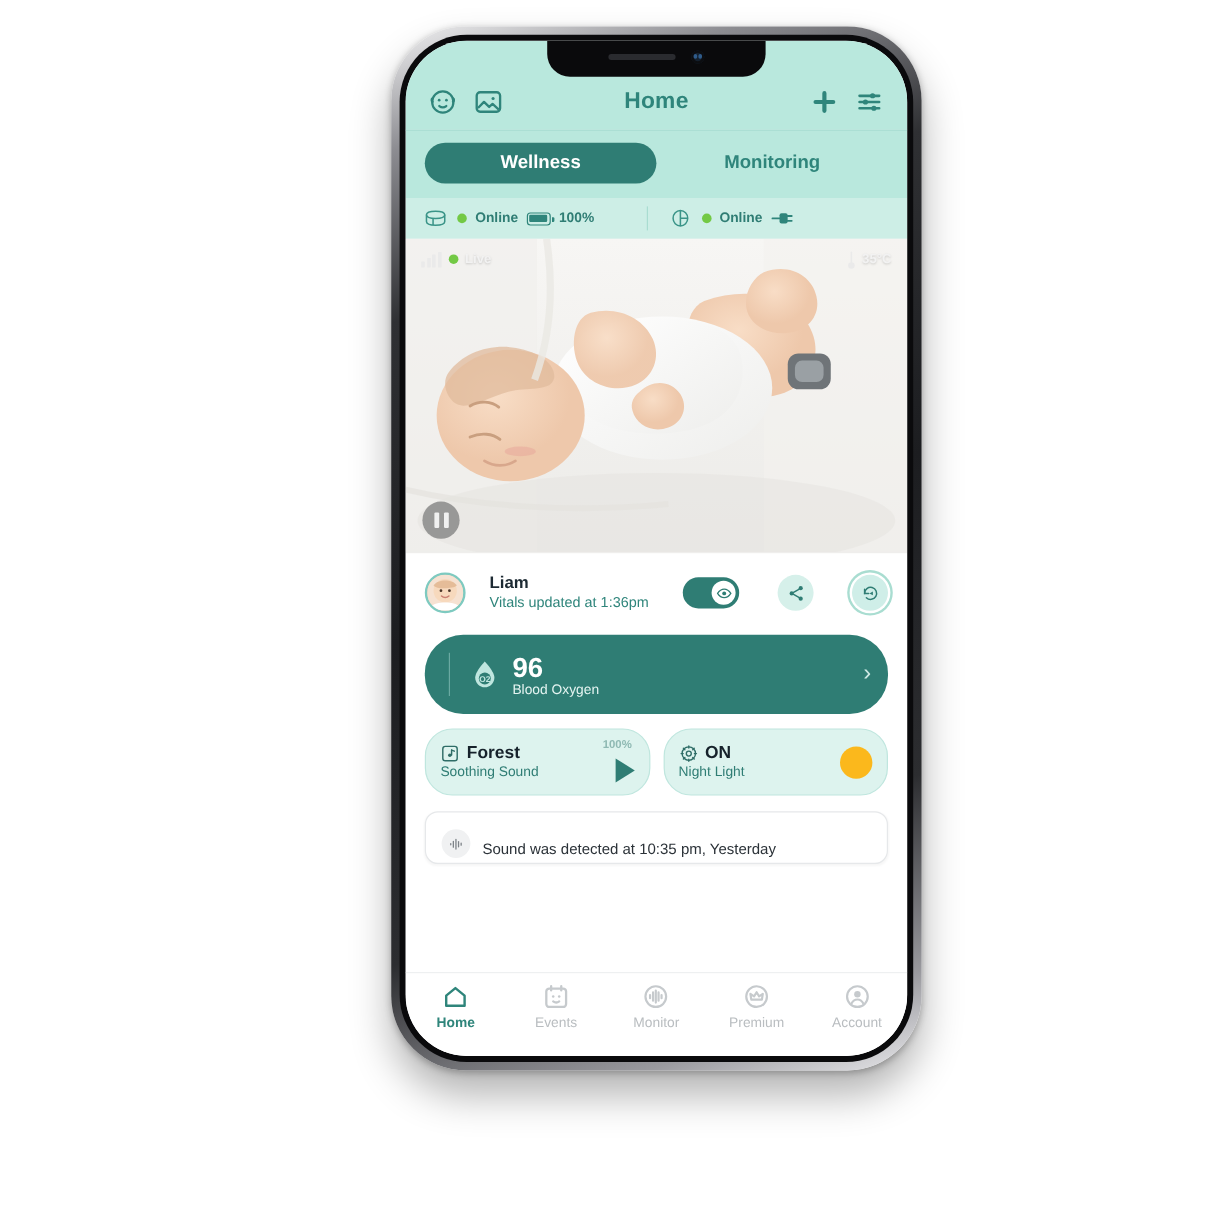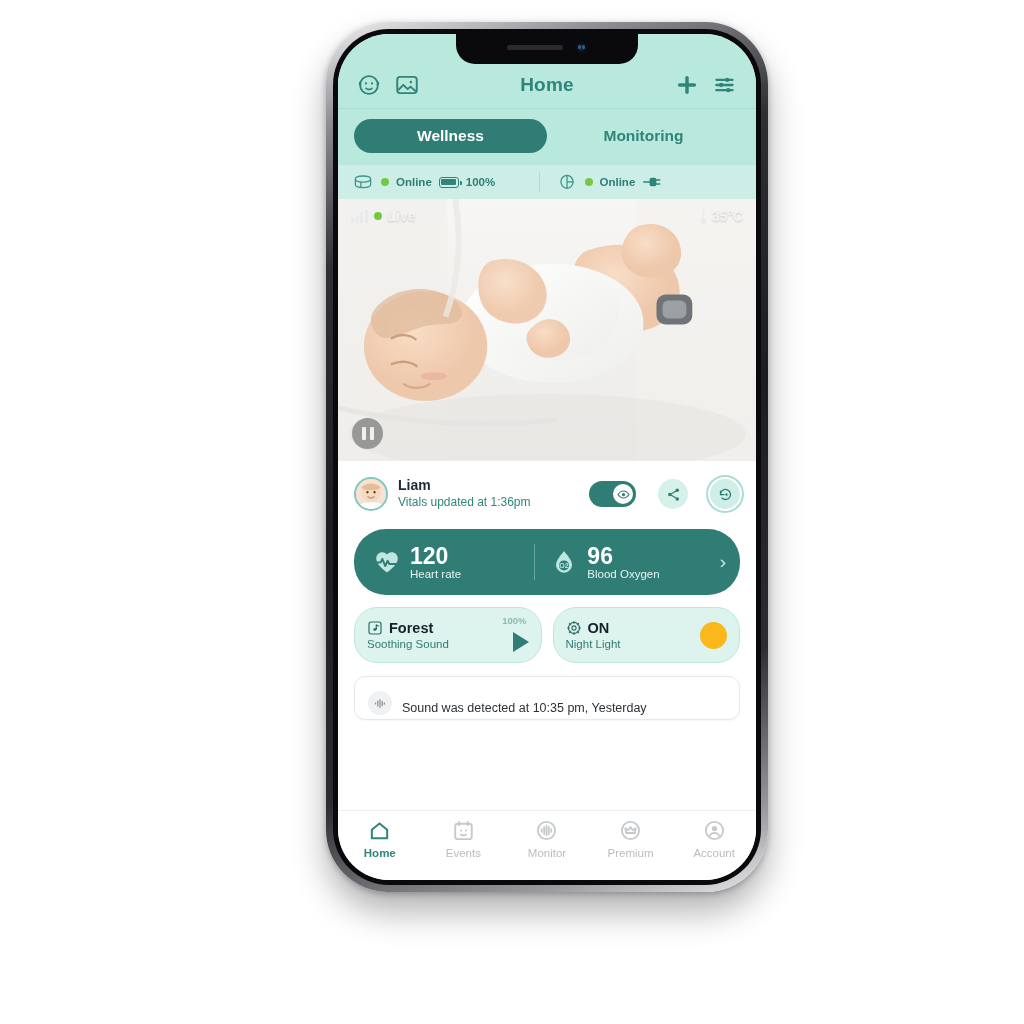--- a/index.html
+++ b/index.html
@@ -98,38 +98,38 @@
   
   .video {
     position: relative; flex: 0 0 auto; height: 262px;
     overflow: hidden; background: #efeeec;
   }
   .video-bg { position: absolute; inset: 0; }
   .ov-top { position: absolute; top: 0; left: 0; right: 0; height: 34px;
             display: flex; align-items: center; padding: 0 13px; z-index: 5; }
   .ov-left { display: flex; align-items: center; gap: 6px; }
   .ov-right { margin-left: auto; display: flex; align-items: center; gap: 4px; }
-  .ov-txt { font-size: 14px; font-weight: bold; color: #f2f2f2; text-shadow: 0 1px 2px rgba(0,0,0,.18); }
+  .ov-txt { font-size: 11px; font-weight: bold; color: #f2f2f2; text-shadow: 0 1px 2px rgba(0,0,0,.18); }
   .bars { display: flex; align-items: flex-end; gap: 1.5px; height: 13px; }
   .bars i { width: 3px; background: #eaeaea; border-radius: .5px; display: block; }
   .thermo { width: 9px; height: 17px; color: #eaeaea; }
   .thermo svg { width:100%;height:100%;display:block; }
   .pausebtn {
     position: absolute; left: 14px; bottom: 12px; z-index: 6;
     width: 31px; height: 31px; border-radius: 50%;
     background: rgba(120,120,120,.72);
     display: flex; align-items: center; justify-content: center; gap: 4px;
     cursor: pointer;
   }
   .pausebtn i { width: 4px; height: 13px; background: #f0f0f0; border-radius: 1px; display: block; }
 
   
   .content { flex: 1 1 auto; background: #ffffff; padding: 10px 16px 0 16px; overflow: hidden; }
 
-  .baby-row { display: flex; align-items: center; gap: 10px; padding: 6px 0 4px 0; }
+  .baby-row { display: flex; align-items: center; gap: 20px; padding: 6px 0 4px 0; }
   .avatar {
     width: 34px; height: 34px; border-radius: 50%;
     border: 2px solid #7ecac0; flex: 0 0 auto; overflow: hidden;
     background: #f3d7c4; position: relative;
   }
   .baby-meta { flex: 1 1 auto; min-width: 0; }
   .baby-name { font-size: 14px; font-weight: bold; color: #1d2a33; line-height: 1.25; }
   .baby-sub { font-size: 12px; color: #2f857b; line-height: 1.3; }
   .eye-toggle {
     width: 47px; height: 26px; border-radius: 14px; background: #2f7d74;
@@ -398,32 +398,20 @@
                 <svg viewBox="0 0 24 24" fill="none" stroke="currentColor" stroke-width="2" stroke-linecap="round">
                   <path d="M4 12a8 8 0 1 1 2.4 5.7"></path>
                   <path d="M4 6.5V12h5.5"></path>
                   <path d="M10.5 12l4.5-2.6v5.2z" fill="currentColor" stroke="none"></path>
                 </svg>
               </span>
             </div>
           </div>
 
           <div class="vitals">
-            <div class="vital">
-              <span class="vital-ico">
-                <svg viewBox="0 0 26 26" fill="currentColor">
-                  <path d="M13 23.5S2.2 16.6 2.2 9.6C2.2 5.9 5 3.2 8.4 3.2c2 0 3.7 1 4.6 2.4.9-1.4 2.6-2.4 4.6-2.4 3.4 0 6.2 2.7 6.2 6.4 0 7-10.8 13.9-10.8 13.9z"></path>
-                  <path d="M1.4 13.4h5.2l1.8-3.4 2.8 7 2.4-5.2 1.8 3.2h8.2" stroke="#2f7d74" stroke-width="2" fill="none" stroke-linecap="round" stroke-linejoin="round"></path>
-                </svg>
-              </span>
-              <span>
-                <span class="vital-num">120</span>
-                <span class="vital-lbl" style="display:block">Heart rate</span>
-              </span>
-            </div>
             <div class="vital-sep"></div>
             <div class="vital" style="padding-left:16px">
               <span class="vital-ico">
                 <svg viewBox="0 0 26 26" fill="currentColor">
                   <path d="M13 2.2s8 8.4 8 13.4c0 4.6-3.6 8.2-8 8.2s-8-3.6-8-8.2C5 10.6 13 2.2 13 2.2z"></path>
                   <circle cx="13" cy="16.4" r="5" fill="#2f7d74"></circle>
                   <text x="13" y="19.1" text-anchor="middle" font-size="7" font-weight="bold" fill="#bfe6df" font-family="Liberation Sans, sans-serif">O2</text>
                 </svg>
               </span>
               <span>

